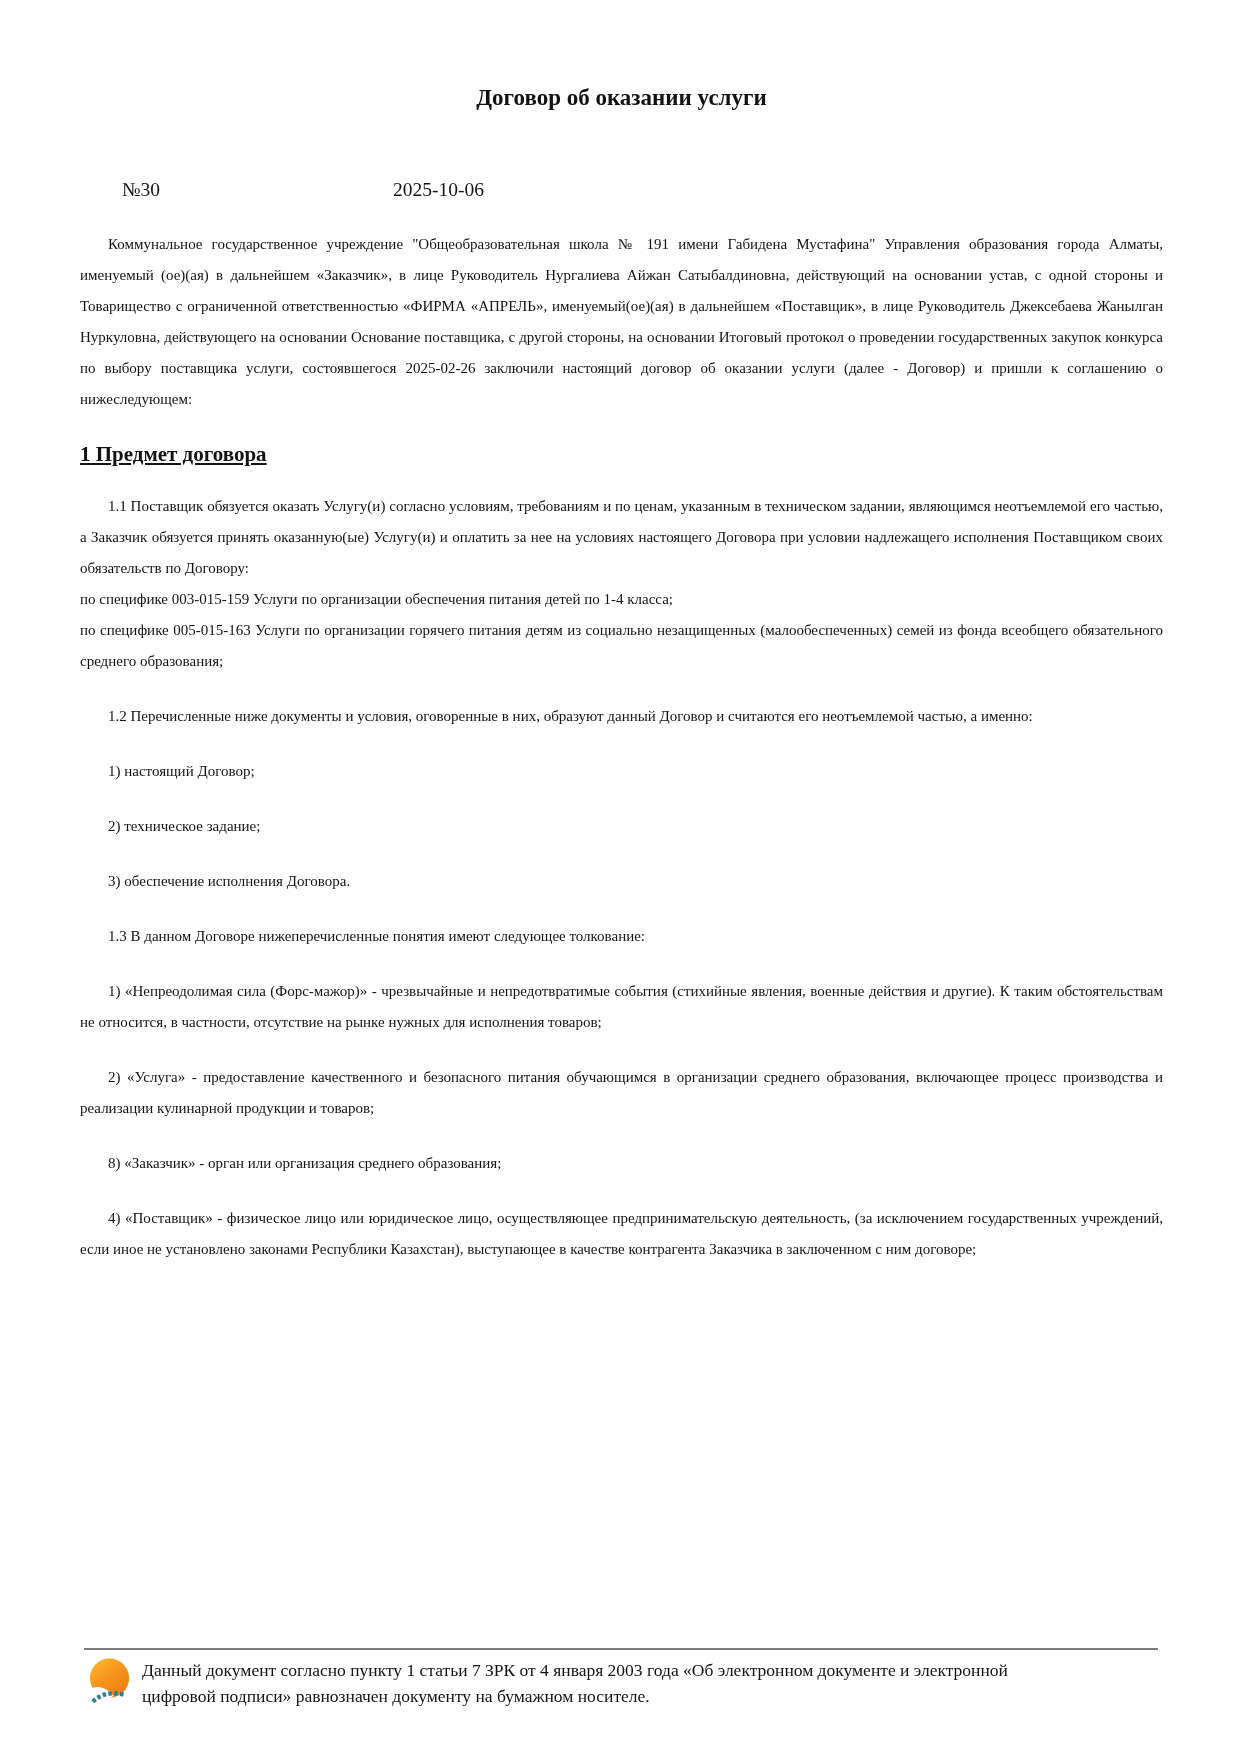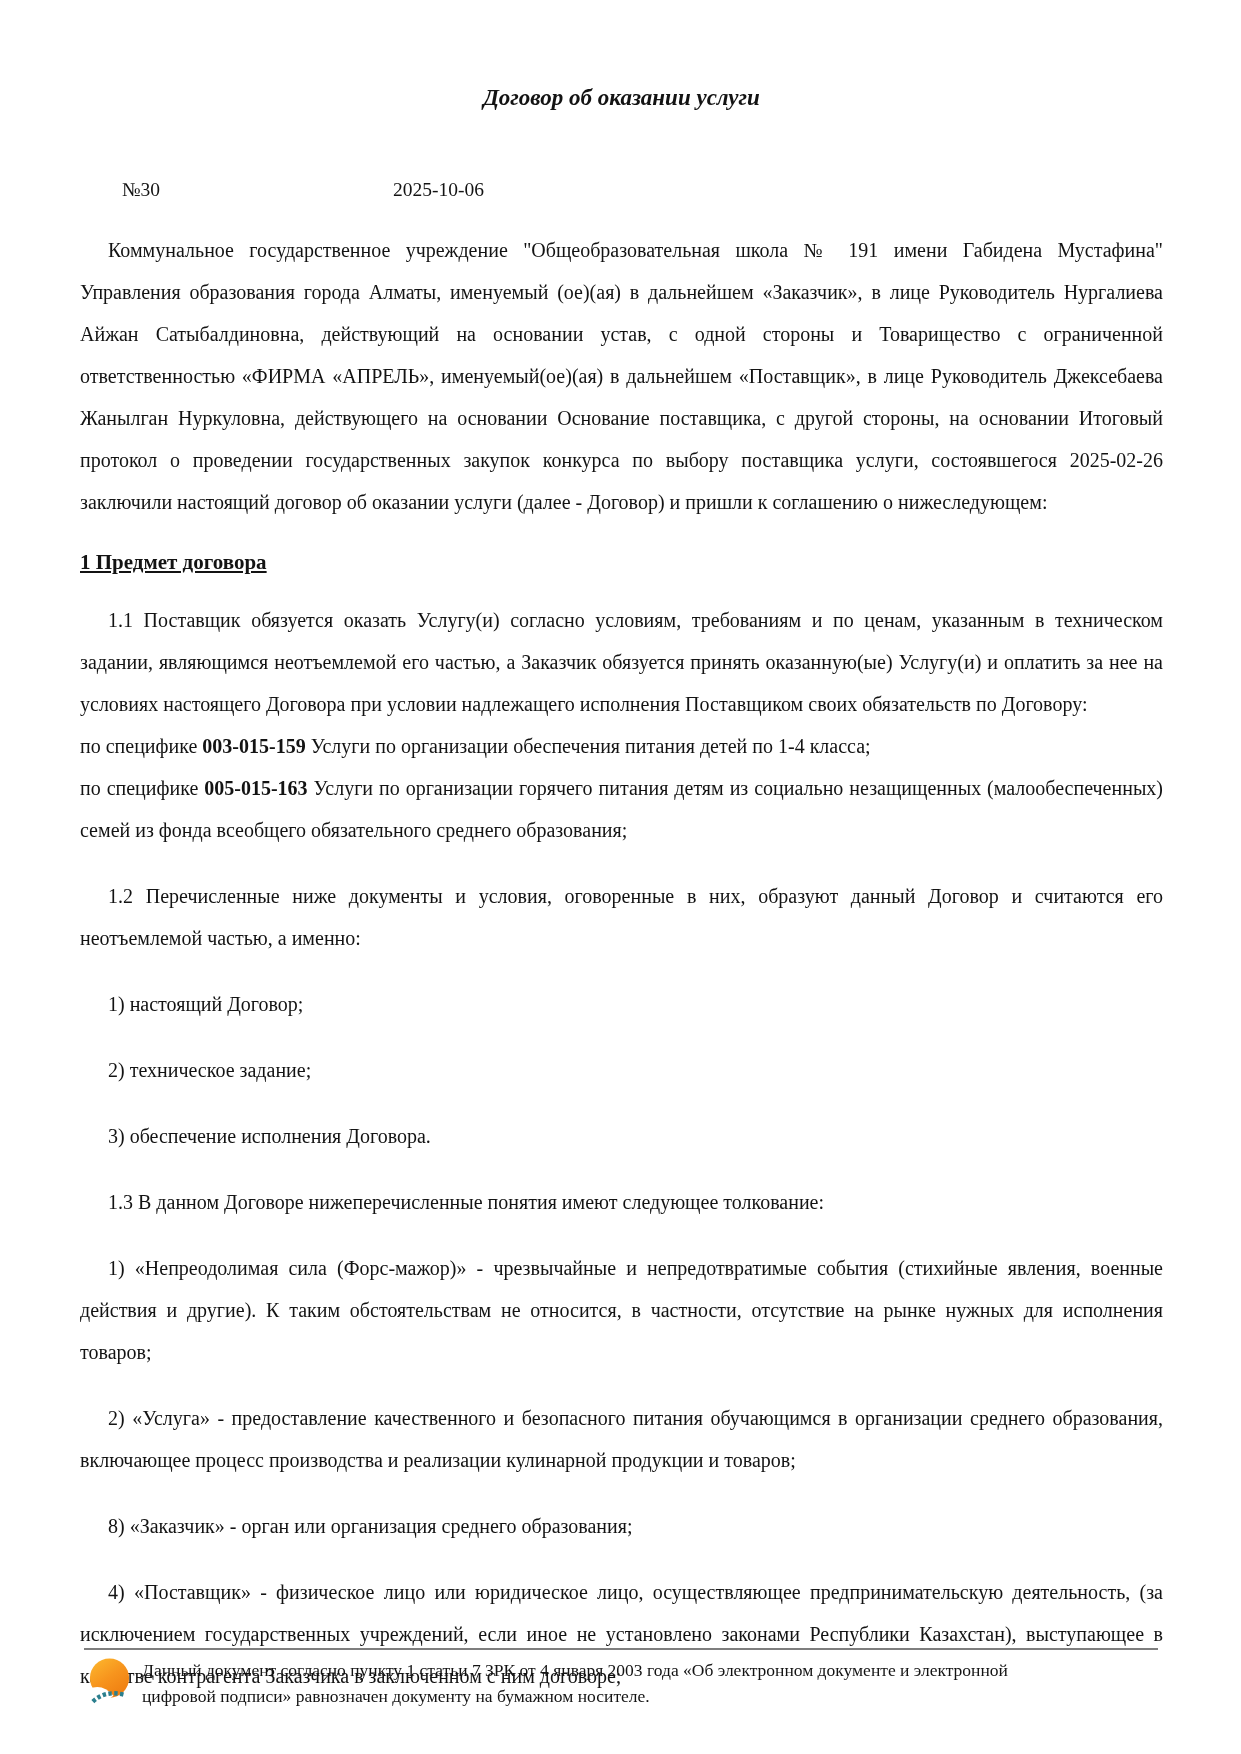--- a/index.html
+++ b/index.html
@@ -13,51 +13,50 @@
     overflow: hidden;
   }
   .page { padding: 84px 78px 0 80px; }
 
   h1.doc-title {
     margin: 0;
     text-align: center;
     font-size: 23px;
     line-height: 28px;
     font-weight: bold;
-    font-style: italic;
   }
 
   .doc-meta {
     margin-top: 62px;
     font-size: 19.5px;
     line-height: 31px;
   }
   .doc-num { margin-left: 42px; }
   .doc-date { margin-left: 228px; }
 
   .para {
-    font-size: 20px;
-    line-height: 42px;
+    font-size: 15px;
+    line-height: 31px;
     margin: 24px 0;
     text-align: justify;
   }
   .indent { text-indent: 28px; }
   .tight { margin: 0; }
   .clause-group { margin: 24px 0; }
 
   h2.section-heading {
     text-align: left;
     font-size: 21px;
     line-height: 26px;
     font-weight: bold;
     margin: 26px 0 24px 0;
     text-decoration: underline;
   }
 
-  .spec-code { font-weight: bold; }
+  .spec-code { font-weight: normal; }
 
   .footer {
     position: absolute;
     left: 84px;
     top: 1648px;
     width: 1074px;
     border-top: 2px solid #7e7e7e;
     padding-top: 5px;
     display: flex;
     align-items: flex-start;

